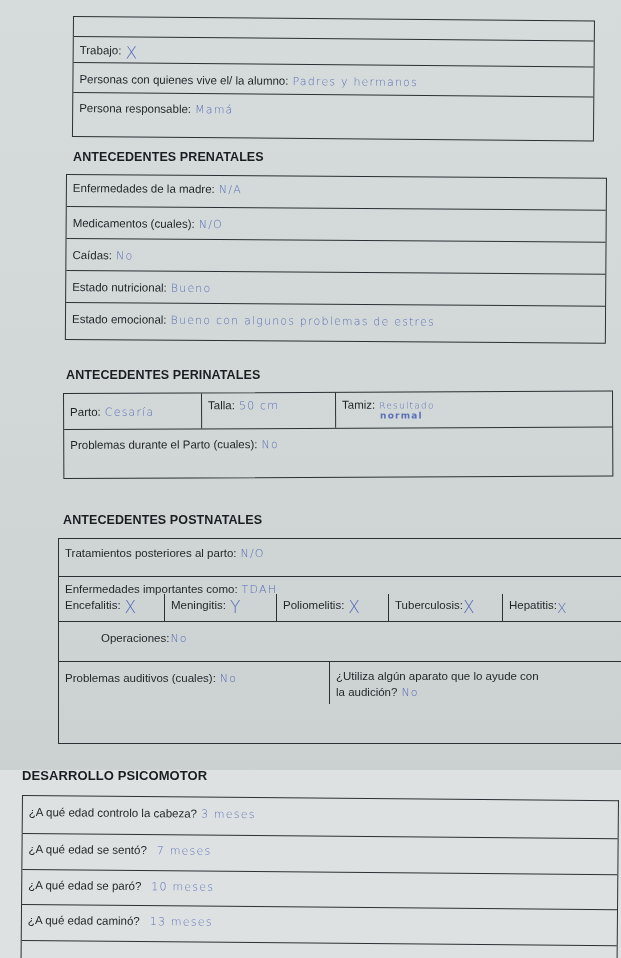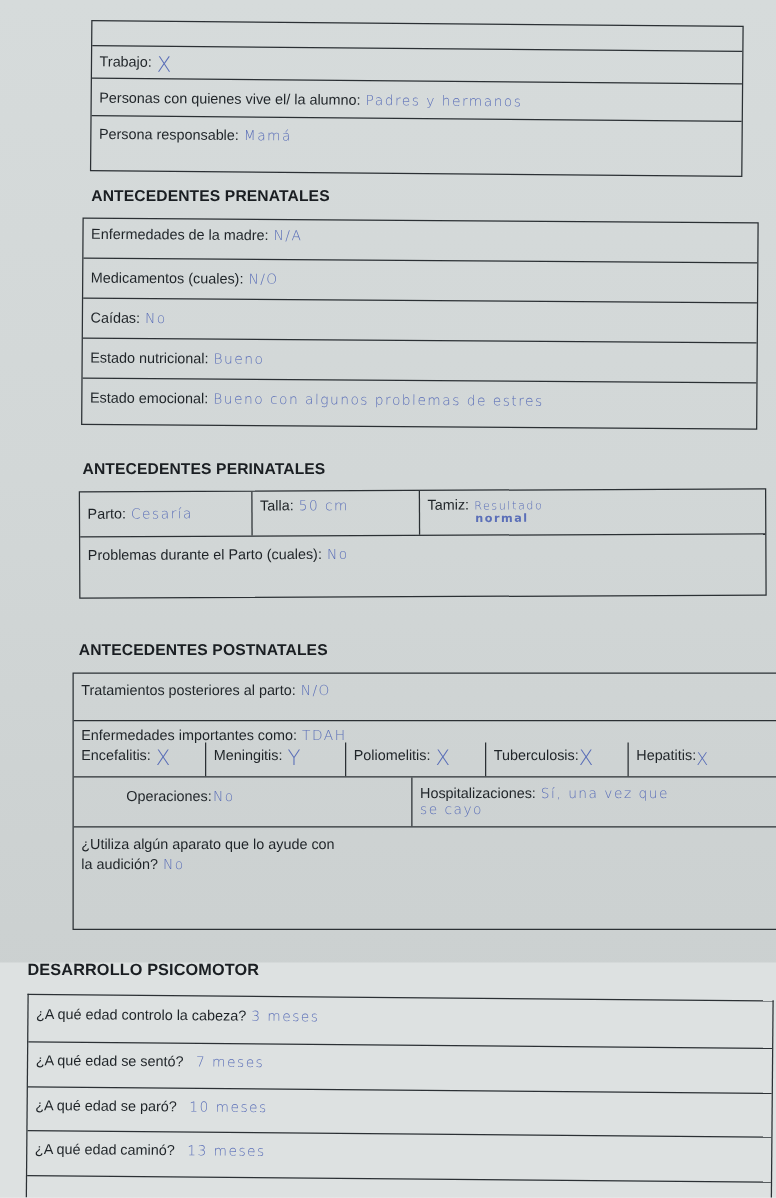--- a/index.html
+++ b/index.html
@@ -106,26 +106,25 @@
       <span class="cell-line" style="top:1px;"><span class="lbl">Tuberculosis:</span><span class="xmark" style="margin-left:0;">X</span></span>
     </div>
     <div class="c" style="flex:1;">
       <span class="cell-line" style="top:1px;"><span class="lbl">Hepatitis:</span><span class="xmark" style="margin-left:0; font-size:14px;">X</span></span>
     </div>
   </div>
   <div class="grid" style="height:40px; border-bottom:1.3px solid #2b3034;">
     <div class="c" style="width:271px;">
       <span class="cell-line" style="top:6px;margin-left:36px;"><span class="lbl">Operaciones:</span><span class="hw" style="margin-left:1px;">No</span></span>
     </div>
-    <div class="c" style="flex:1;">
-      <span class="cell-line" style="top:3px;"><span class="lbl">Hospitalizaciones:</span><span class="hw">Sí, una vez que</span></span>
-      <span class="hw" style="position:absolute; left:2px; top:19px;">se cayo</span>
-    </div>
   </div>
   <div class="grid" style="height:42px;">
+    <div class="c" style="width:271px;">
+      <span class="cell-line" style="top:6px;"><span class="lbl">Problemas auditivos (cuales):</span><span class="hw">No</span></span>
+    </div>
     <div class="c" style="flex:1;">
       <span class="cell-line" style="top:4px;"><span class="lbl">¿Utiliza algún aparato que lo ayude con</span></span>
       <span class="cell-line" style="top:20px;"><span class="lbl">la audición?</span><span class="hw">No</span></span>
     </div>
   </div>
 </div>
 
 <div class="lower-sheet"></div>
 <div class="heading" style="left:22px; top:768px; font-size:13px;">DESARROLLO PSICOMOTOR</div>
 <div class="box" style="left:22px; top:795px; width:597px; height:163px; border-bottom:none; transform:rotate(0.5deg); transform-origin:left top;">

